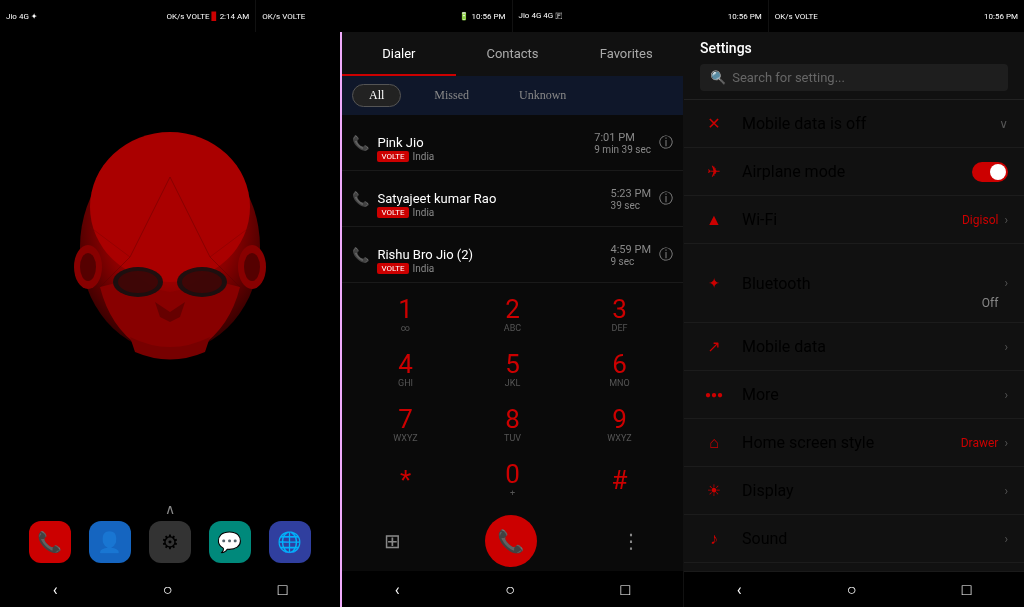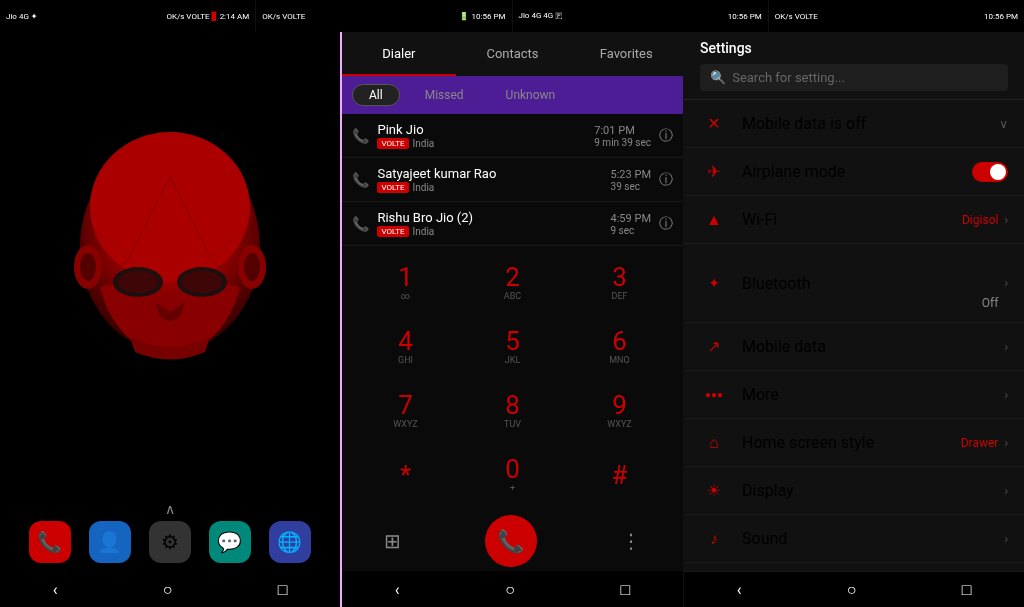--- a/index.html
+++ b/index.html
@@ -135,23 +135,24 @@
       cursor: pointer;
     }
     .dialer-tab.active {
       color: #fff;
       border-bottom: 2px solid #c00;
     }
 
     
     .call-filters {
       display: flex;
-      gap: 8px;
+      gap: 16px;
       padding: 8px 10px;
-      background: #4c1d95;
+      background: #0f172a;
+      font-family: Liberation Serif, serif;
     }
     .filter-btn {
       padding: 3px 16px;
       border-radius: 16px;
       font-size: 12px;
       cursor: pointer;
     }
     .filter-btn.active {
       background: #222;
       color: #fff;
@@ -173,20 +174,21 @@
       padding: 8px 10px;
       border-bottom: 1px solid #1a1a1a;
     }
     .call-icon {
       color: #c00;
       font-size: 14px;
       margin-right: 8px;
     }
     .call-info {
       flex: 1;
+      margin-top: 12px;
     }
     .call-name {
       font-size: 13px;
       color: #fff;
     }
     .call-sub {
       display: flex;
       align-items: center;
       gap: 4px;
       margin-top: 1px;

